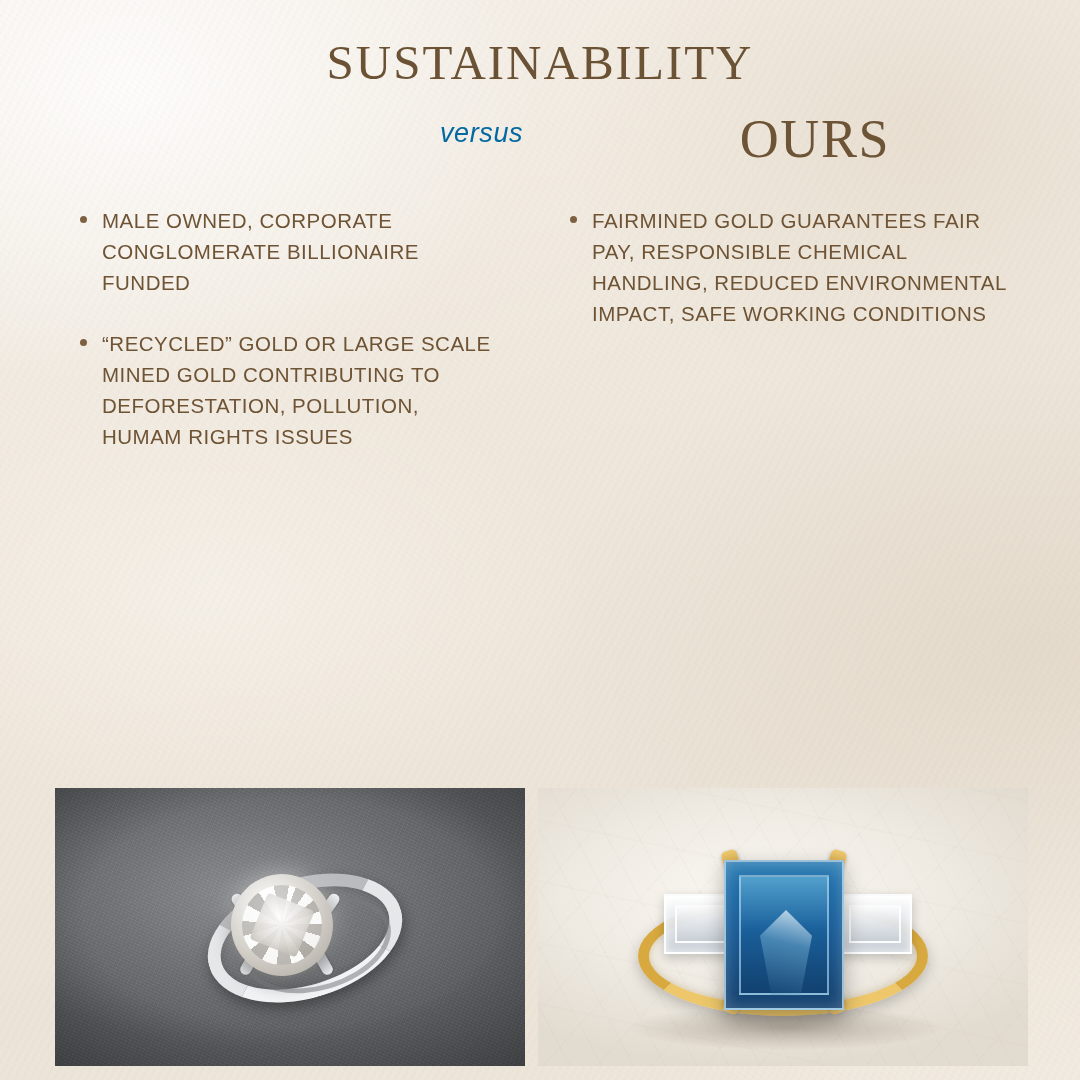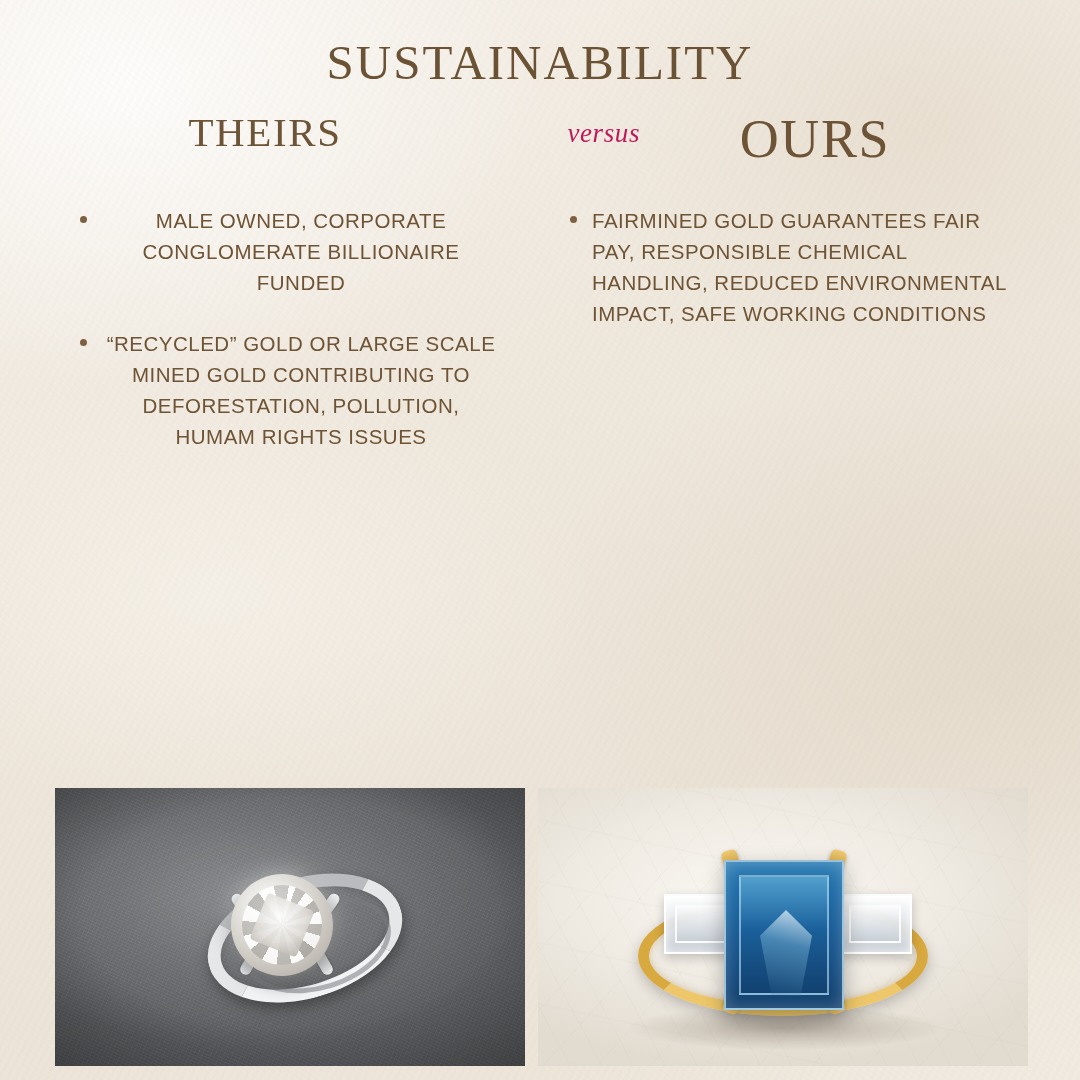--- a/index.html
+++ b/index.html
@@ -68,46 +68,46 @@
     font-size: 41px;
     letter-spacing: 1.6px;
     color: #6d5436;
     font-weight: 400;
   }
   .versus {
     position: absolute;
     top: 118px;
     left: 440px;
     width: 200px;
-    text-align: right;
-    font-family: Liberation Serif, serif;
+    text-align: left;
+    font-family: Liberation Sans, sans-serif;
     font-style: italic;
     font-size: 27px;
     letter-spacing: 0.6px;
-    color: #be185d;
+    color: #0369a1;
   }
   .ours {
     position: absolute;
     top: 108px;
     left: 650px;
     width: 330px;
     text-align: center;
     font-family: "Liberation Serif", serif;
     font-size: 54px;
     letter-spacing: 1.6px;
     color: #6d5436;
     font-weight: 400;
   }
 
   
   .col {
     position: absolute;
     top: 205px;
   }
-  .col-left  { left: 80px;  width: 420px; text-align: center; }
+  .col-left  { left: 80px;  width: 420px; }
   .col-right { left: 570px; width: 440px; }
 
   .bullet-row {
     display: flex;
     align-items: flex-start;
     margin-bottom: 30px;
   }
   .bullet-row:last-child { margin-bottom: 0; }
 
   .dot {
@@ -317,21 +317,20 @@
 </head>
 <body>
 
 <div class="bg-paper"></div>
 <div class="bg-grain"></div>
 
 <div class="content">
 
   <div class="title">SUSTAINABILITY</div>
 
-  <div class="theirs">THEIRS</div>
   <div class="versus">versus</div>
   <div class="ours">OURS</div>
 
   <div class="col col-left">
     <div class="bullet-row">
       <span class="dot"></span>
       <span class="bullet-text">MALE OWNED, CORPORATE CONGLOMERATE BILLIONAIRE FUNDED</span>
     </div>
     <div class="bullet-row">
       <span class="dot"></span>

